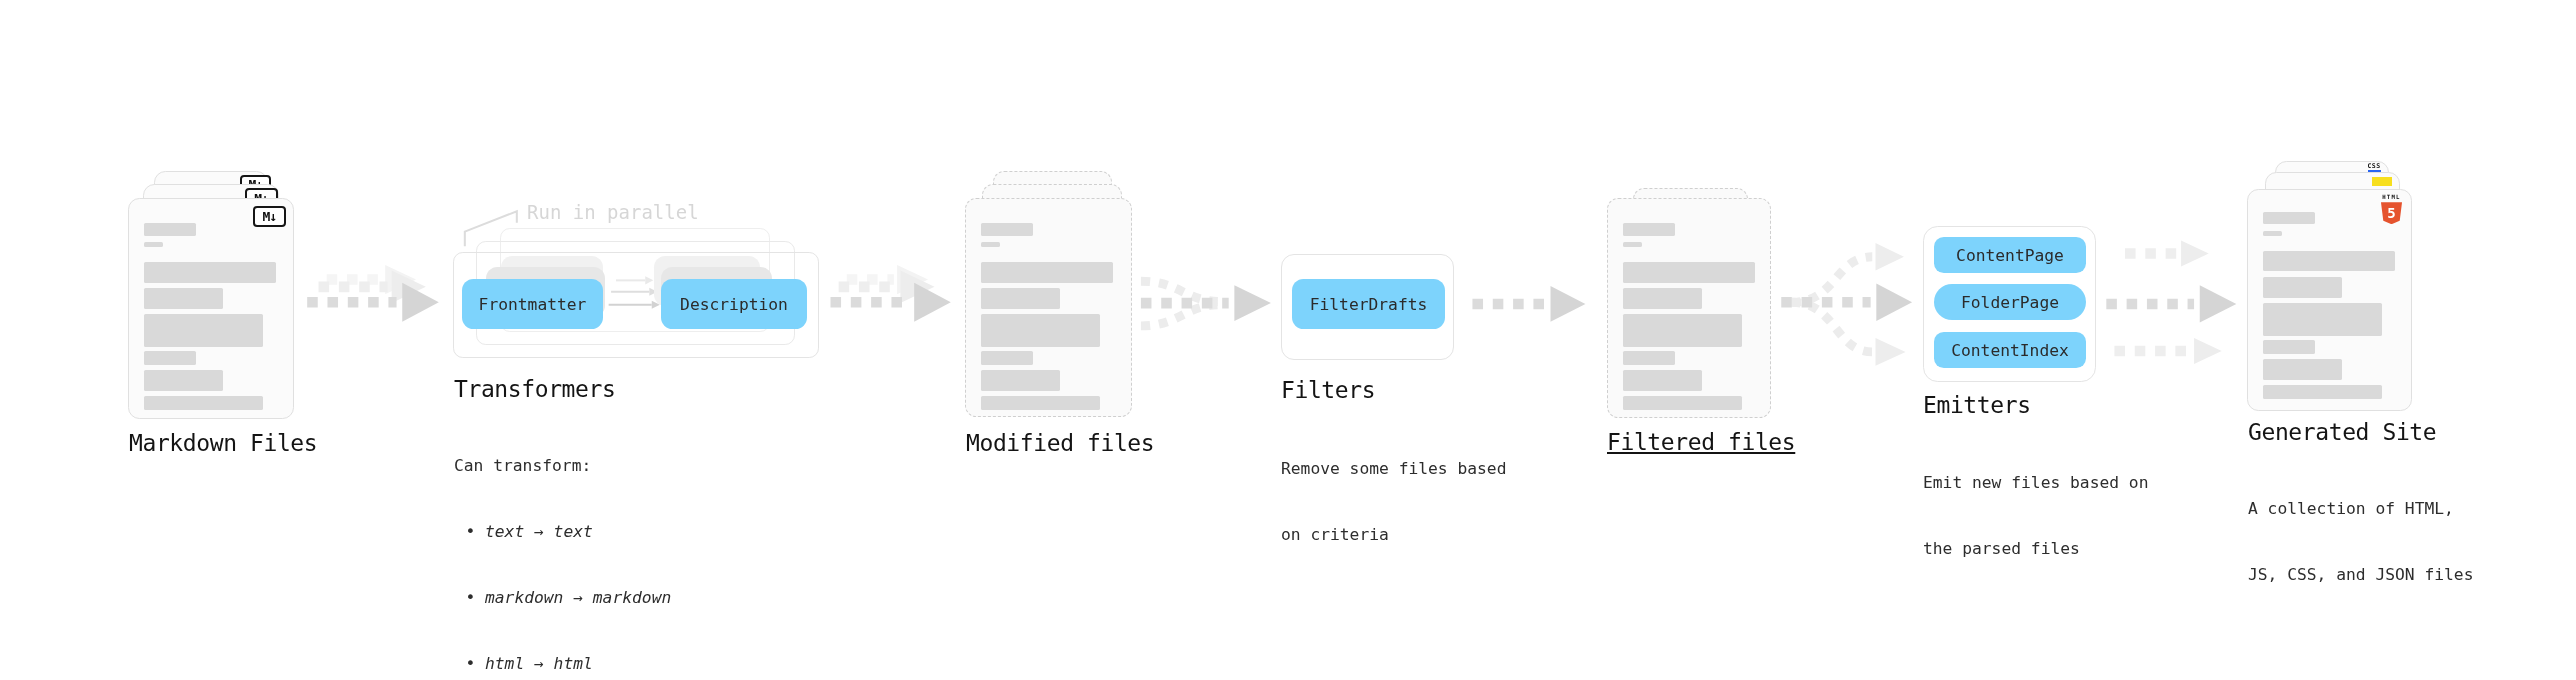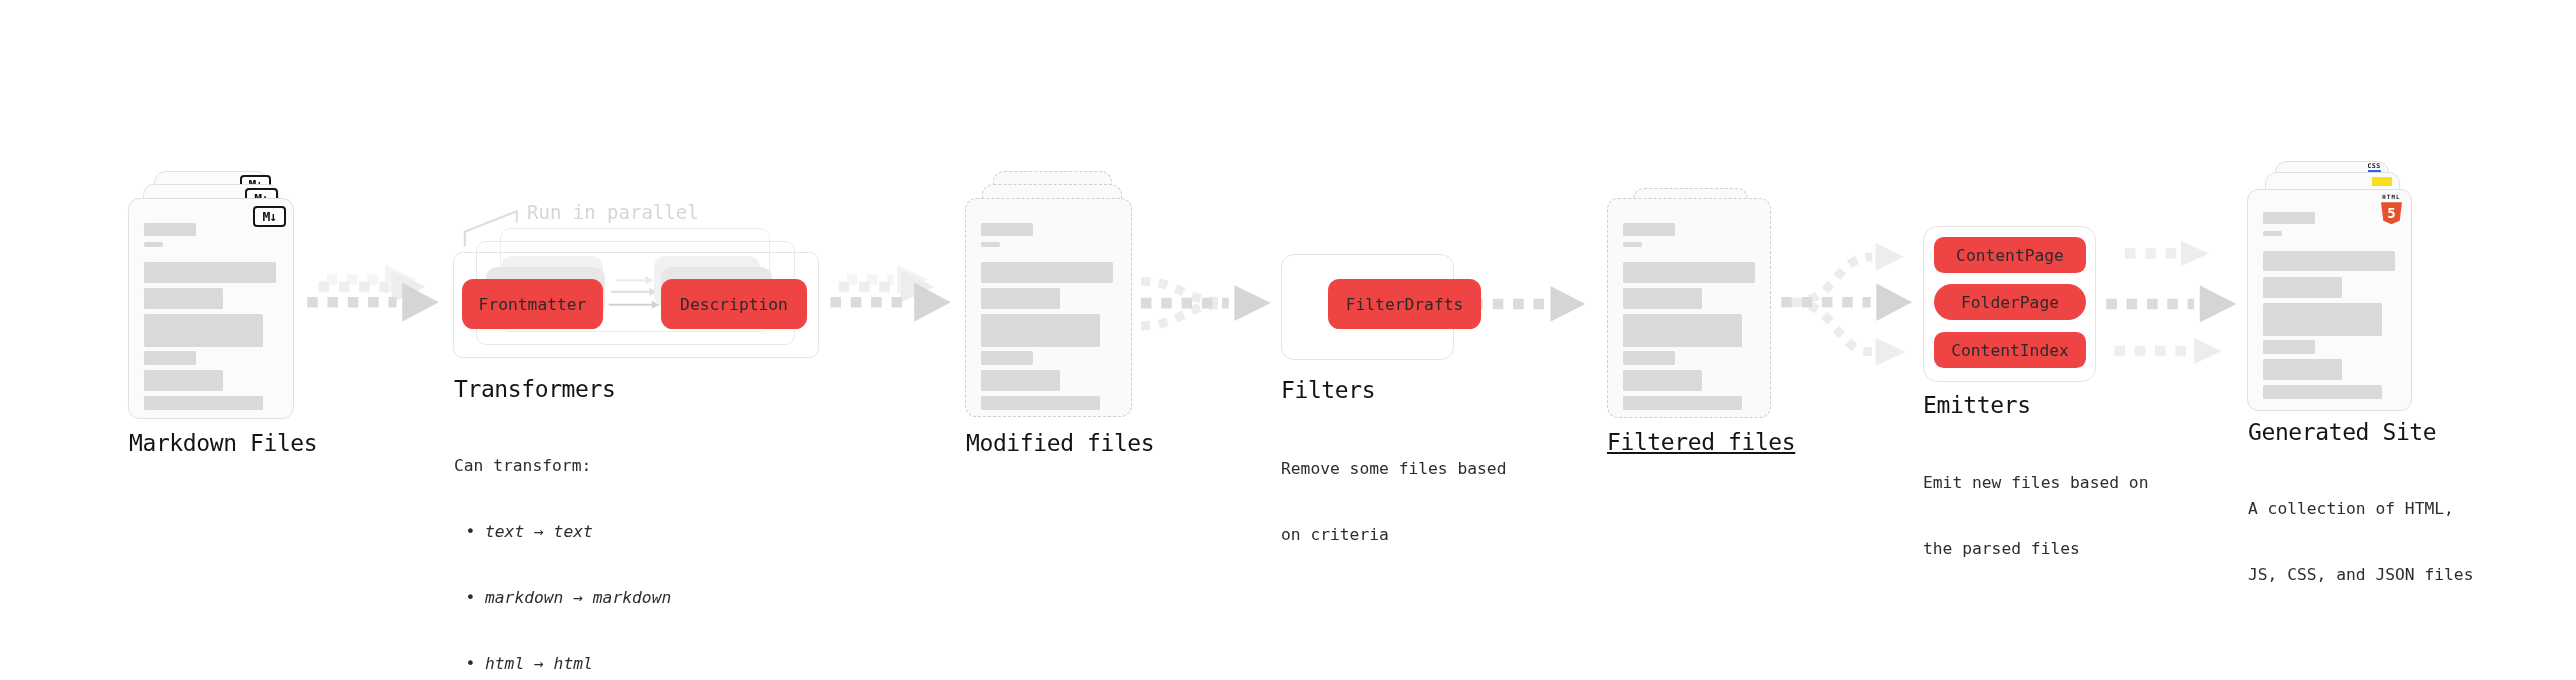--- a/index.html
+++ b/index.html
@@ -24,21 +24,21 @@
   .b7{left:0;top:147px;width:79px;height:21px;}
   .b8{left:0;top:173px;width:119px;height:14px;}
   .stage-title{
     position:absolute;font-size:23px;line-height:28px;color:#141414;white-space:pre;letter-spacing:-0.4px;
   }
   .stage-desc{
     position:absolute;font-size:16.3px;line-height:22px;color:#2d2d2d;white-space:pre;
   }
   .stage-desc .indent{padding-left:11.4px;font-style:italic;}
   .pill{
-    position:absolute;background:#ef4444;border-radius:11.4px;box-sizing:border-box;
+    position:absolute;background:#7dd3fc;border-radius:11.4px;box-sizing:border-box;
     display:flex;align-items:center;justify-content:center;
     font-size:16.3px;color:#2b2b2b;white-space:pre;
   }
   .pill-echo{position:absolute;border-radius:11.4px;}
   .echo1{background:#e7e7e7;}
   .echo2{background:#f1f1f1;}
   .t-box{position:absolute;border:1.6px solid #e4e4e4;border-radius:9.8px;box-sizing:border-box;background:transparent;}
   .t-box.l2{border-color:#e9e9e9;}
   .t-box.l3{border-color:#eeeeee;}
   .annotation{position:absolute;font-size:19px;color:#d6d6d6;white-space:pre;}
@@ -187,21 +187,21 @@
         <div class="bar b4"></div>
       <div class="bar b5"></div>
         <div class="bar b6"></div>
         <div class="bar b7"></div>
         <div class="bar b8"></div>
     </div>
   </div>
   <div class="stage-title" style="left:966px;top:429px;">Modified files</div>
 
   <div class="t-box" style="left:1281px;top:254px;width:173px;height:106px;border-radius:13px;background:#fff;"></div>
-  <div class="pill" style="left:1328px;top:279px;width:153px;height:50px;">FilterDrafts</div>
+  <div class="pill" style="left:1292px;top:279px;width:153px;height:50px;">FilterDrafts</div>
   <div class="stage-title" style="left:1281px;top:376px;">Filters</div>
   <div class="stage-desc" style="left:1281px;top:414px;">
     <div>Remove some files based</div>
     <div>on criteria</div>
   </div>
 
   <div class="file-card dashed" style="left:1633px;top:188px;width:115px;height:49px;"></div>
   <div class="file-card dashed" style="left:1607px;top:198px;width:164px;height:220px;">
     <div class="bars">
       <div class="bar b1"></div>

